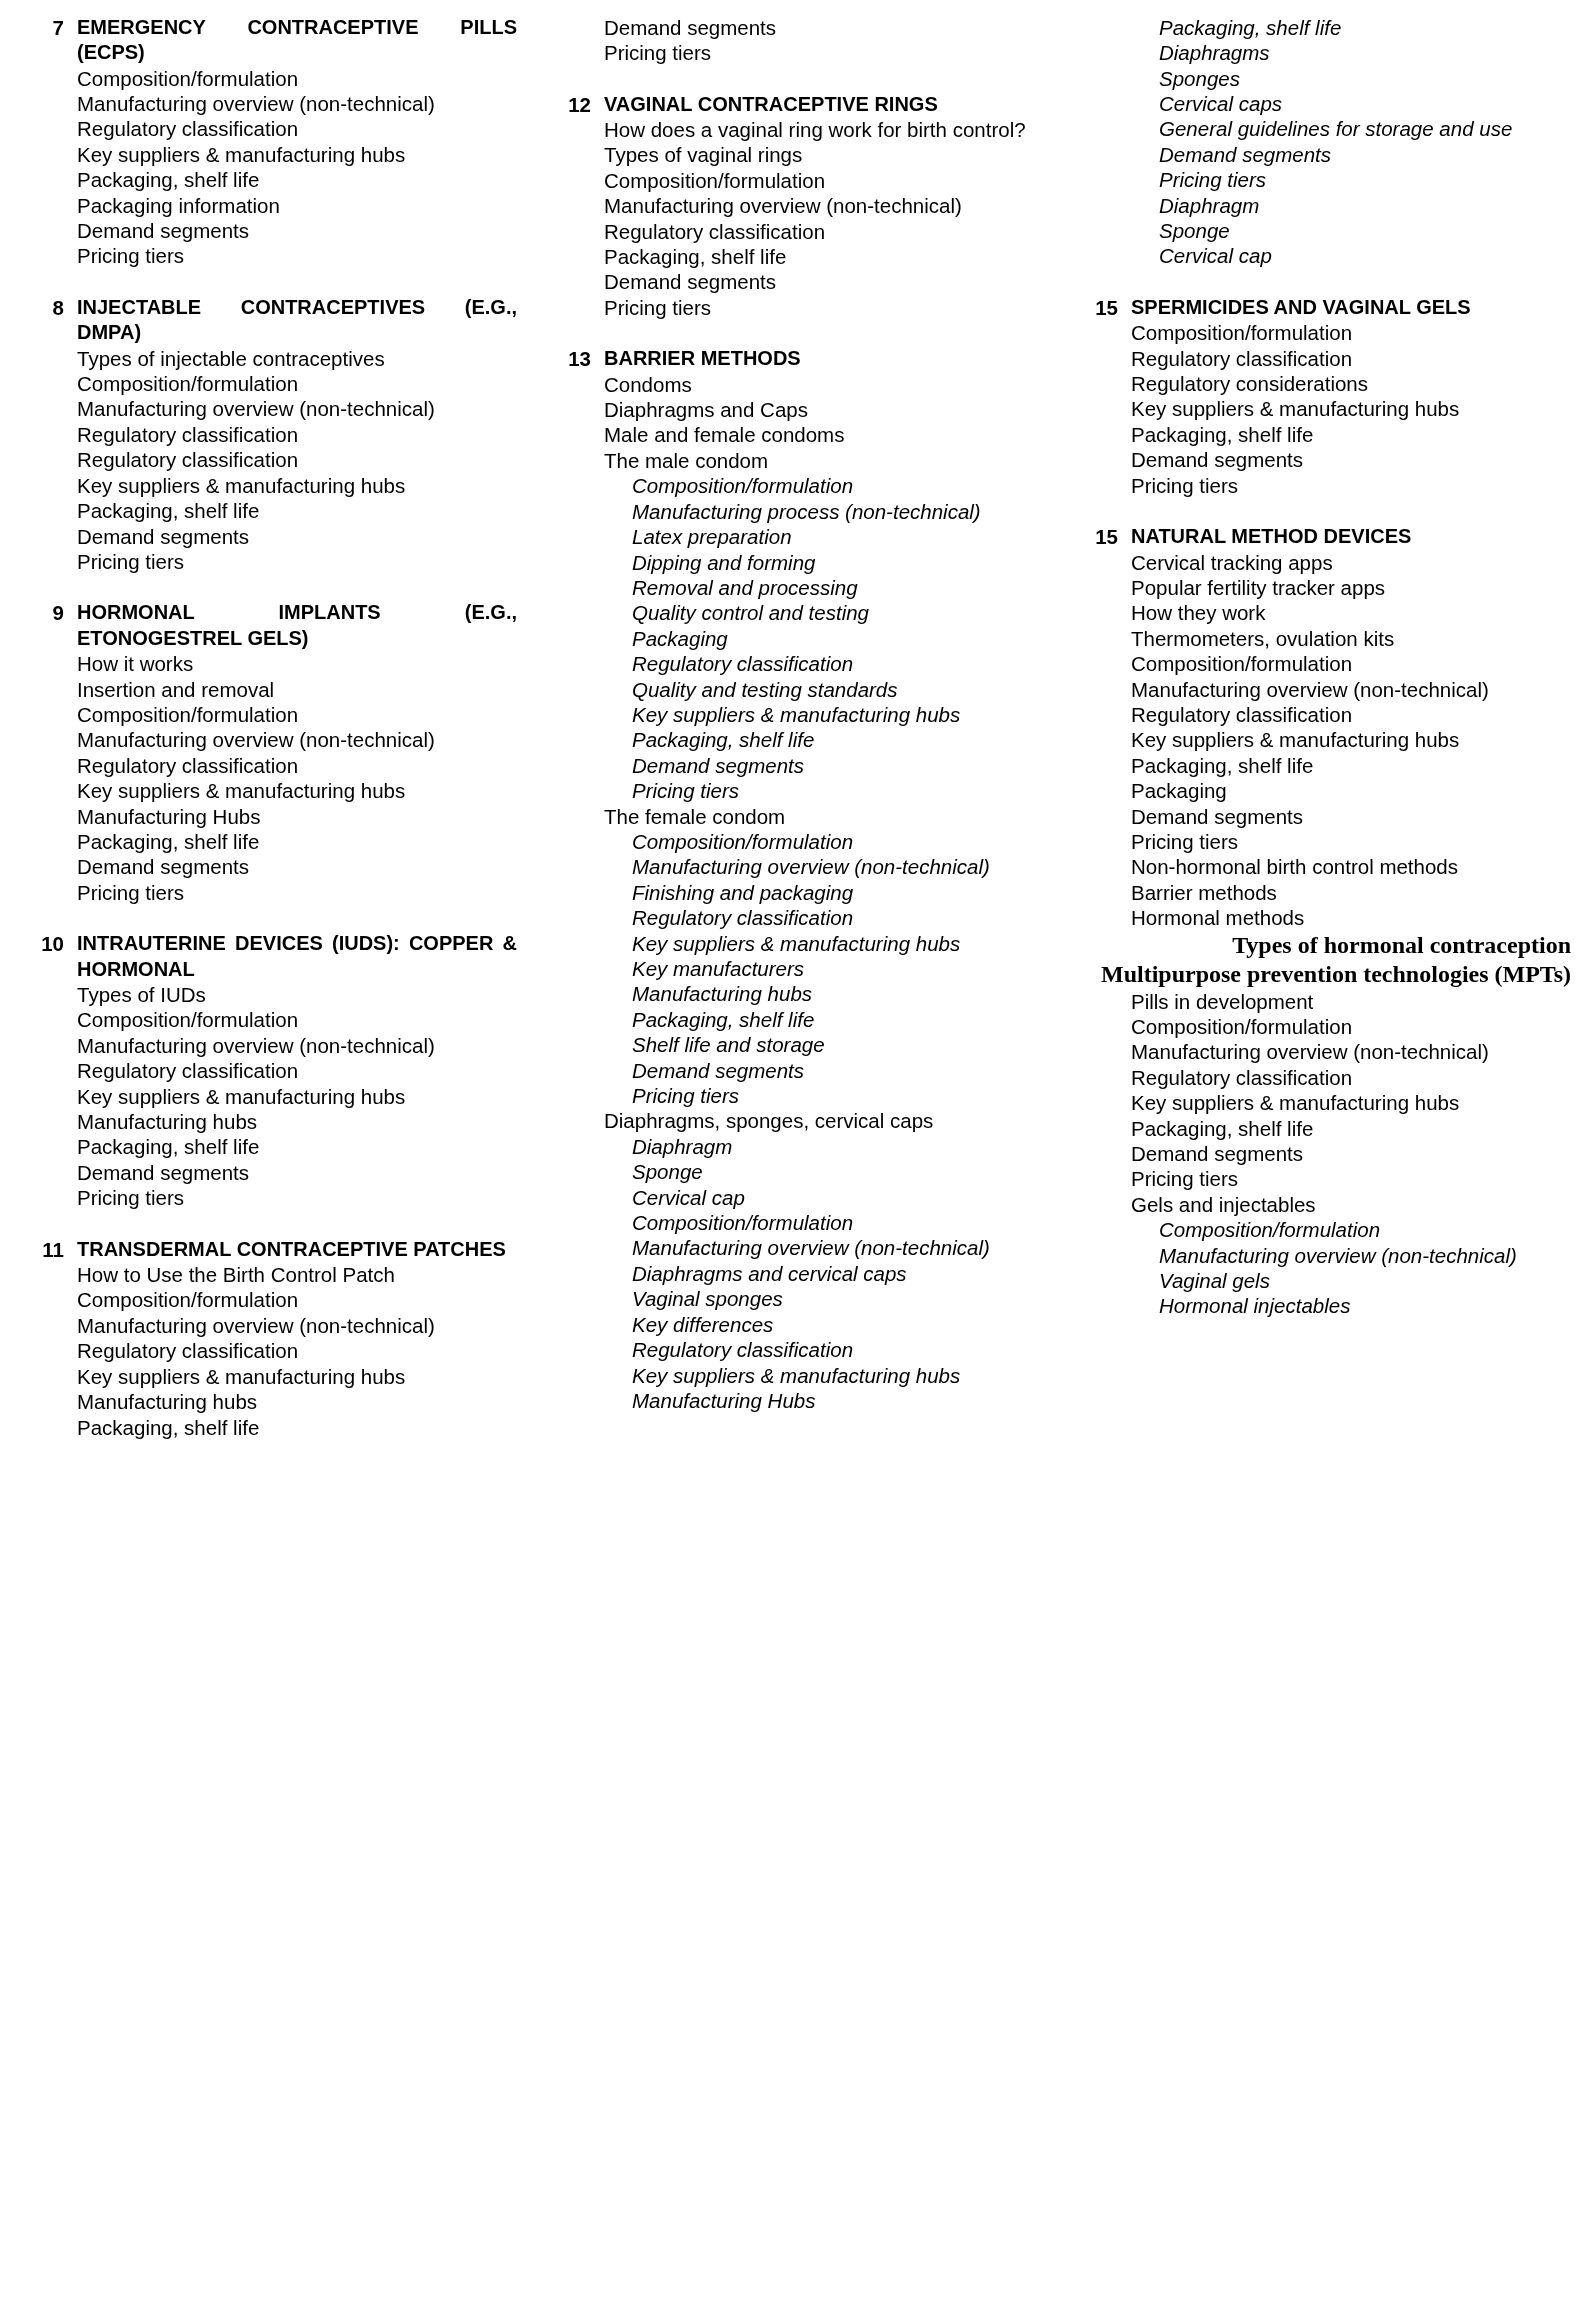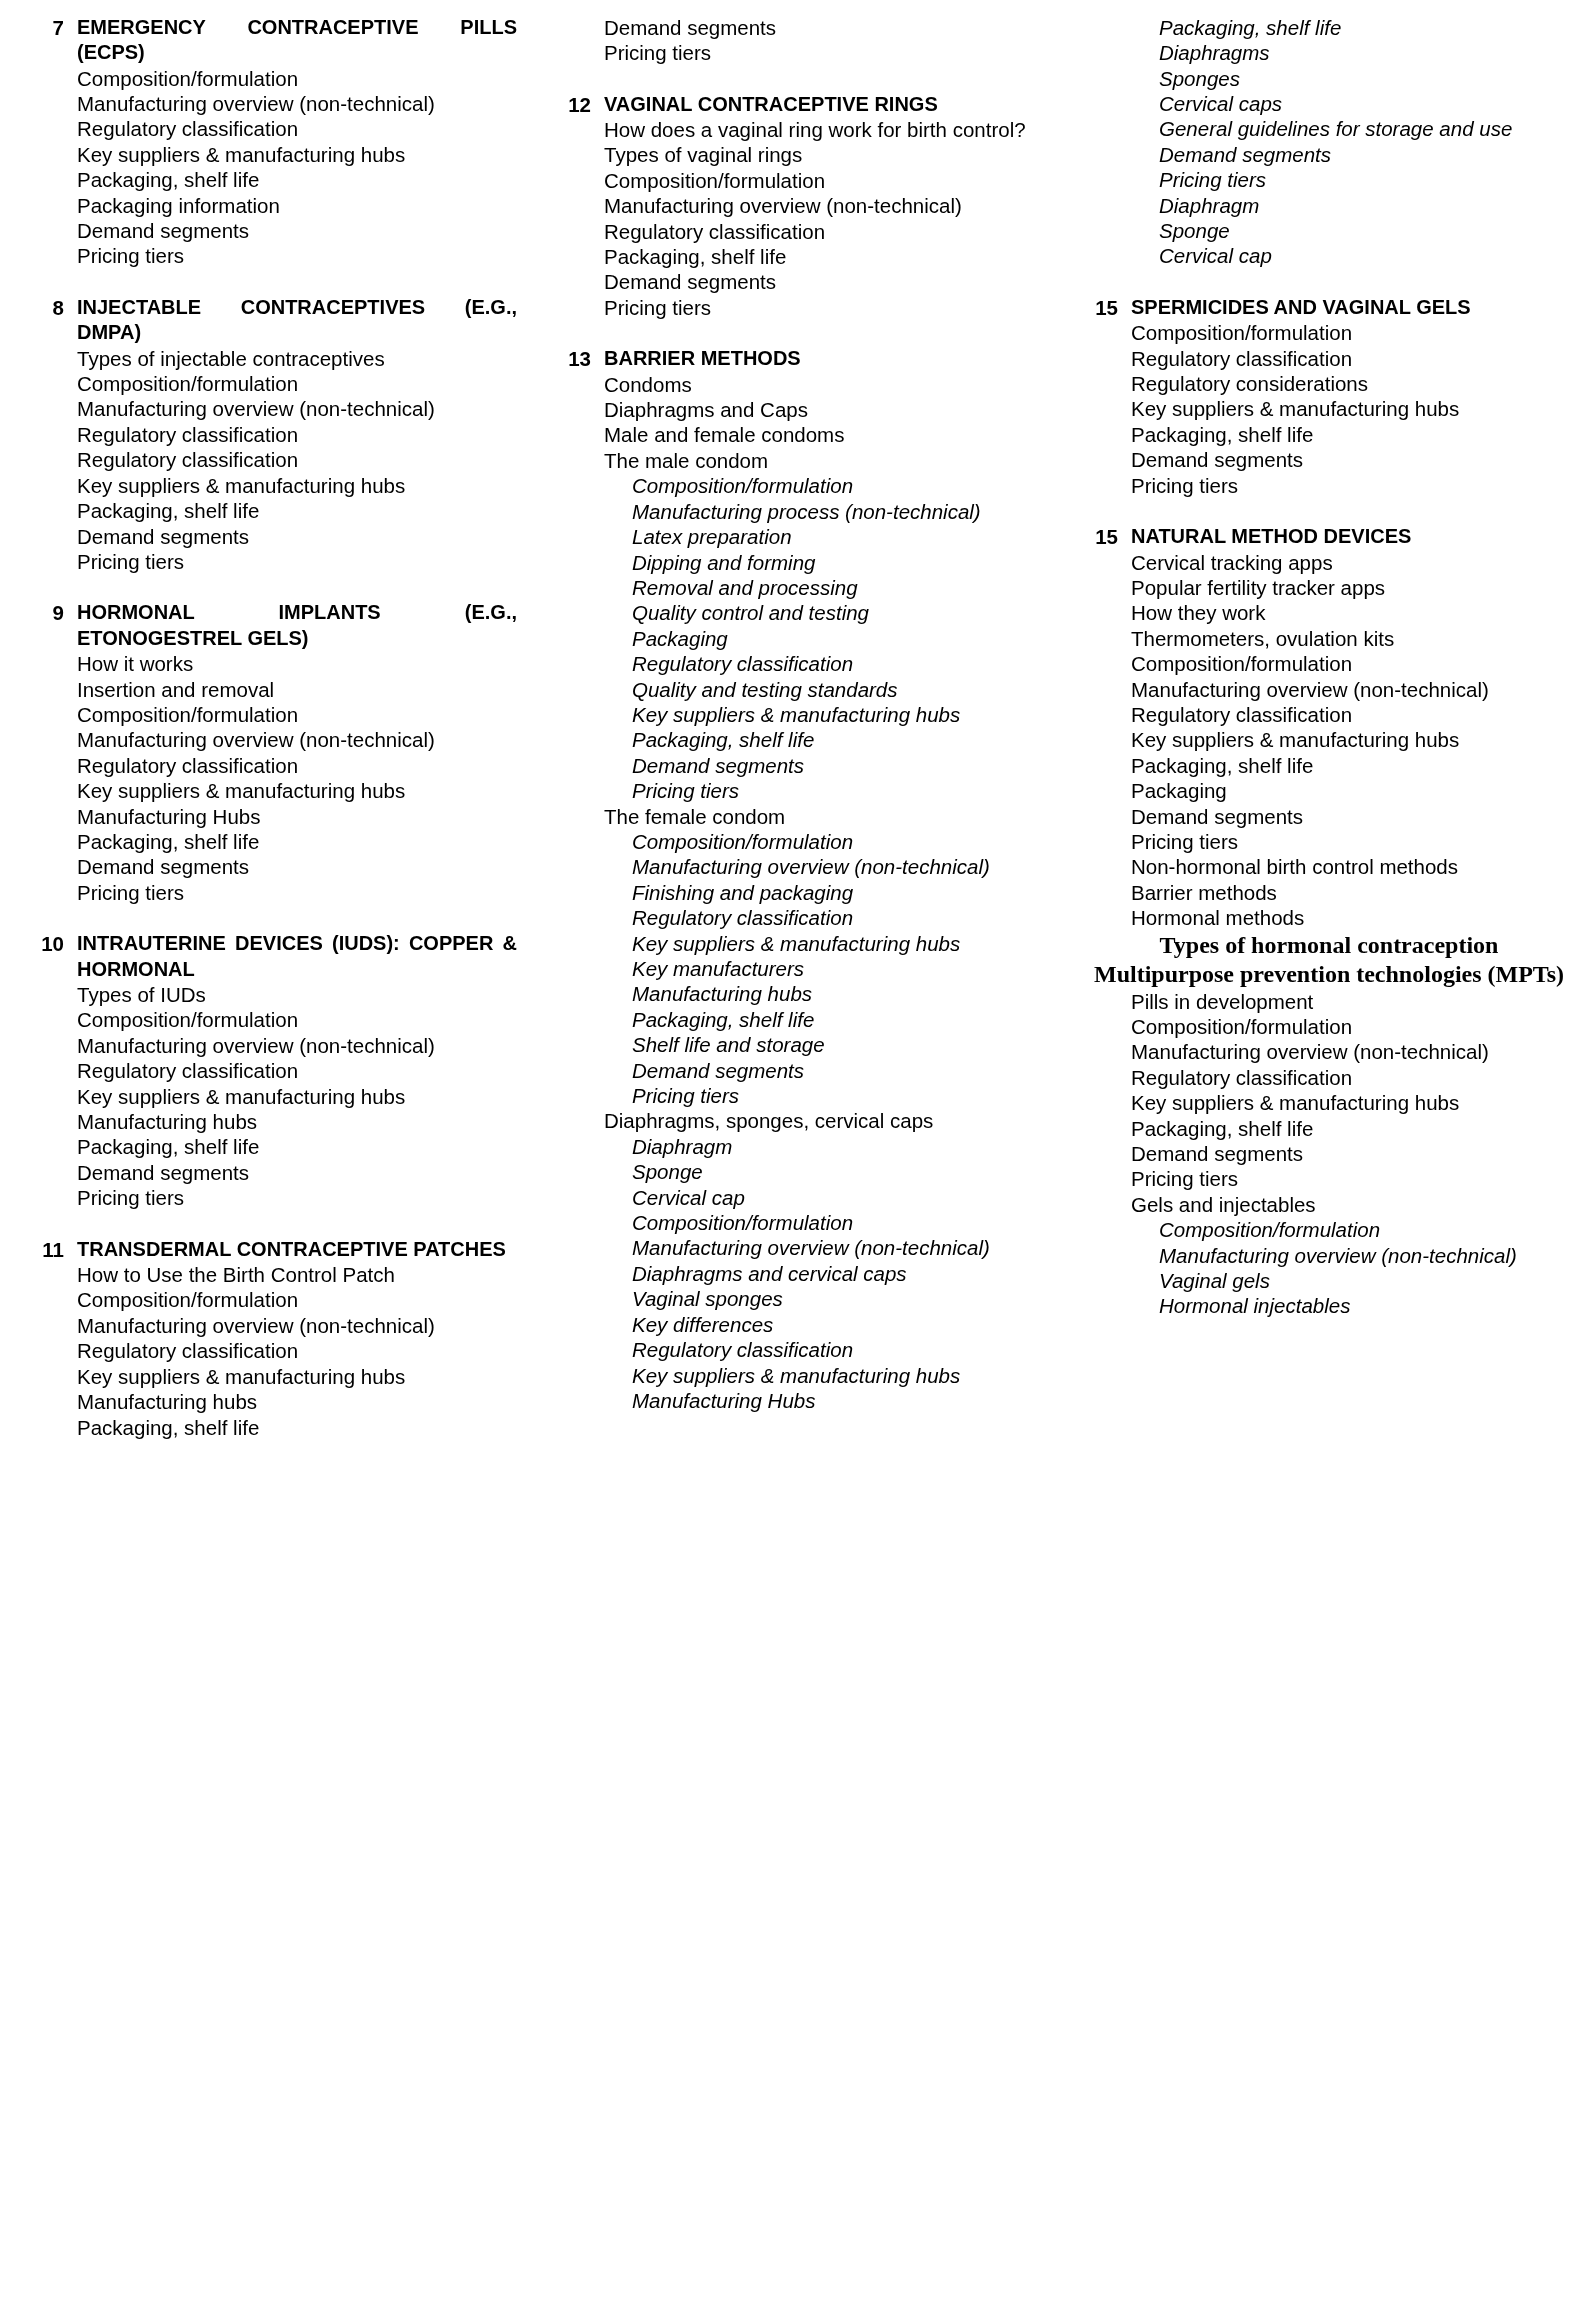--- a/index.html
+++ b/index.html
@@ -81,21 +81,21 @@
     text-justify: inter-word;
     hyphens: auto;
   }
   
   .serif-head {
     font-family: "Liberation Serif", serif;
     font-weight: bold;
     font-size: 24px;
     line-height: 29px;
     margin-left: 0;
-    text-align: center;
+    text-align: right;
   }
 </style>
 </head>
 <body>
 
 <div class="page">
   <div class="columns">
 
     <div class="col">
 

